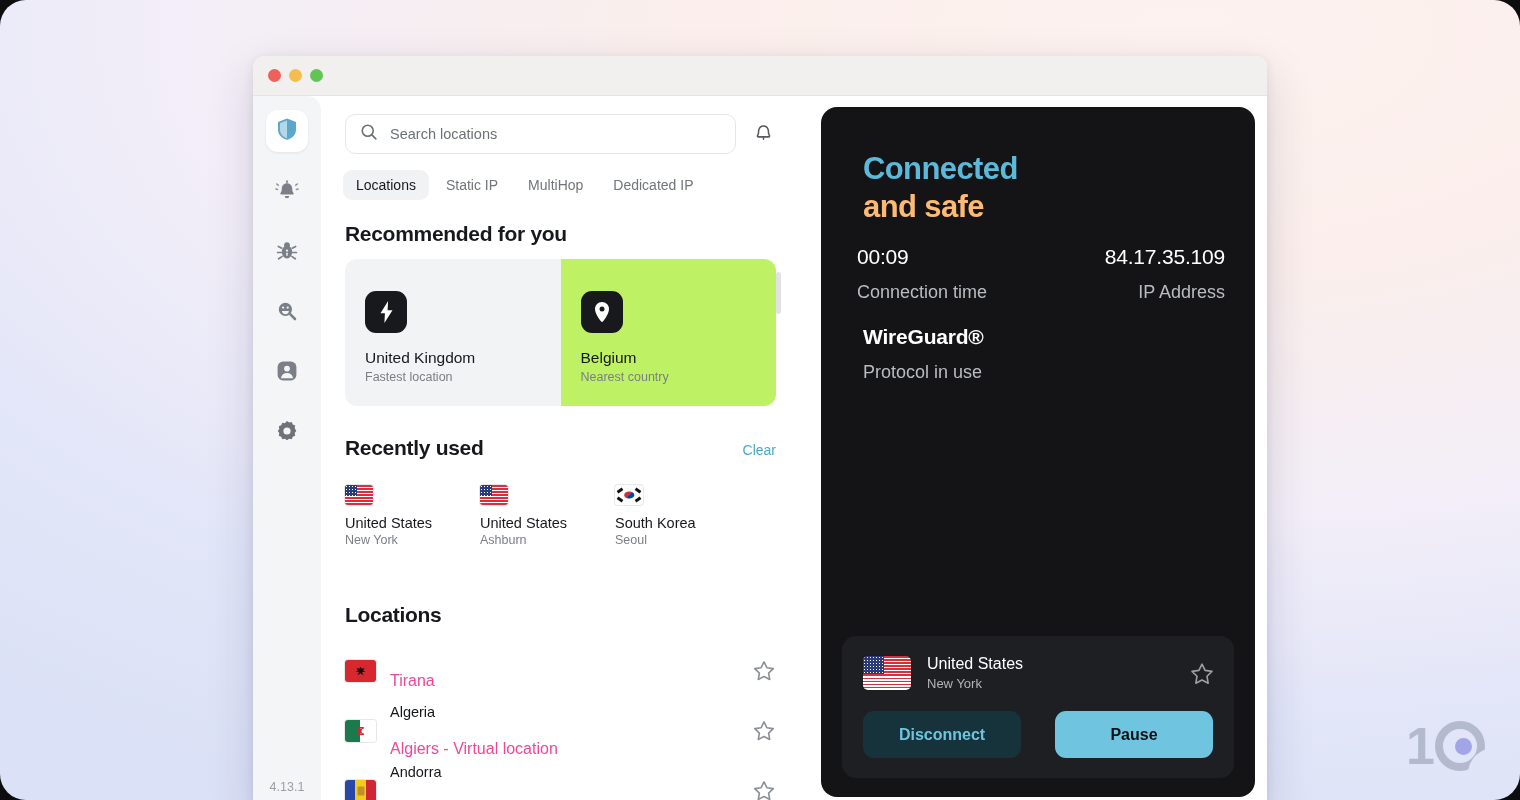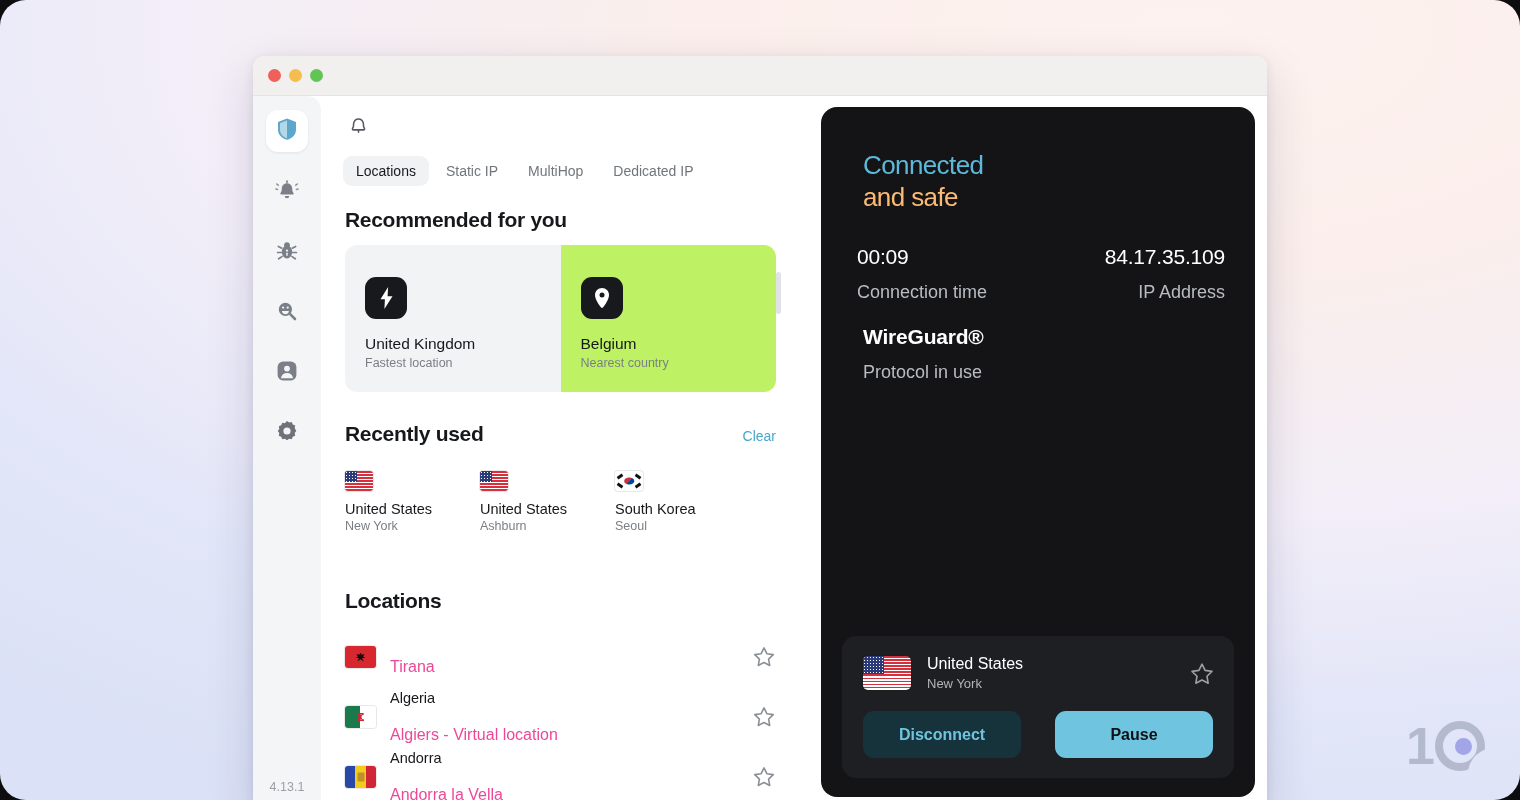--- a/index.html
+++ b/index.html
@@ -153,21 +153,21 @@
      width:7px; height:9px; background:#c0912a; border-radius:1px; }
 
   
   .right { flex:1; padding:11px 12px 0 21px; position:relative; }
   .dark {
     position:relative; width:100%; height:690px; background:#141416;
     border-radius:16px; overflow:hidden;
   }
   .rings { position:absolute; left:1184px; top:177px; }
   .hero { position:absolute; left:42px; top:43px; z-index:2; }
-  .hero h1 { font-size:26px; font-weight:400; letter-spacing:-.6px; line-height:1.22; }
+  .hero h1 { font-size:31px; font-weight:700; letter-spacing:-.6px; line-height:1.22; }
   .hero .c1 { color:#5cb9d9; } .hero .c2 { color:#fdba74; }
   .stat-val { font-size:21px; color:#ffffff; letter-spacing:-.2px; }
   .stat-lbl { font-size:18px; color:#b8bcc1; margin-top:13px; }
   .stat-left { position:absolute; left:36px; top:138px; z-index:2; }
   .stat-proto { position:absolute; left:42px; top:218px; z-index:2; }
   .stat-proto .stat-val { font-weight:700; }
   .stat-right { position:absolute; right:30px; top:138px; text-align:right; z-index:2; }
   .stat-right .stat-val { font-size:21px; }
 
   .conn-card {
@@ -285,20 +285,29 @@
           </svg>
         </span>
       </div>
 
       <div class="rail-ver">4.13.1</div>
     </div>
 
     <div class="left">
 
       <div class="search-row">
+        <div class="search-box">
+          <span>
+            <svg width="18" height="18" viewBox="0 0 20 20" fill="none" stroke="#6b7077" stroke-width="1.8">
+              <circle cx="8.6" cy="8.6" r="6.1"></circle>
+                <path d="M13.2 13.2l4.4 4.4" stroke-linecap="round"></path>
+            </svg>
+          </span>
+          <span class="search-ph">Search locations</span>
+        </div>
         <div class="bell">
           <span>
             <svg width="21" height="22" viewBox="0 0 22 22" fill="none" stroke="#55595f" stroke-width="1.6">
               <path d="M4.6 15.3c0-1 .7-1.4 1-2.6.3-1.2.1-2.2.4-3.6C6.5 6.6 8.5 4.7 11 4.7s4.5 1.9 5 4.4c.3 1.4.1 2.4.4 3.6.3 1.2 1 1.6 1 2.6 0 .5-.4.8-.9.8H5.5c-.5 0-.9-.3-.9-.8z" stroke-linejoin="round"></path>
               <path d="M11 16.9v1.6" stroke-linecap="round"></path>
             </svg>
           </span>
         </div>
       </div>
 

